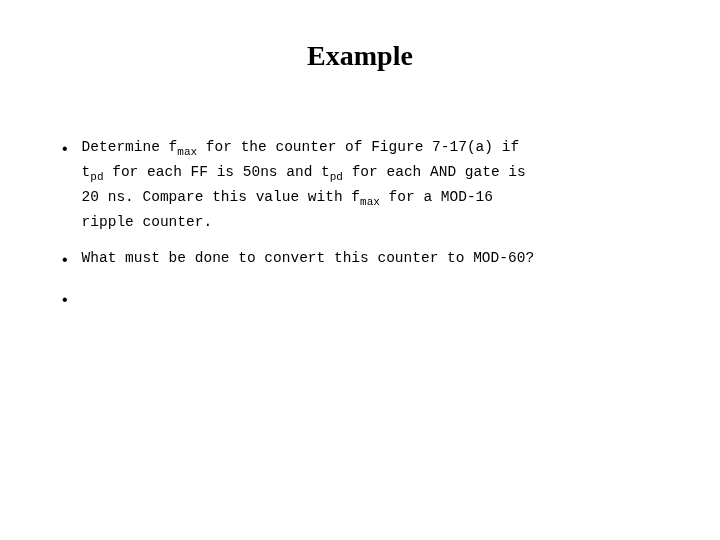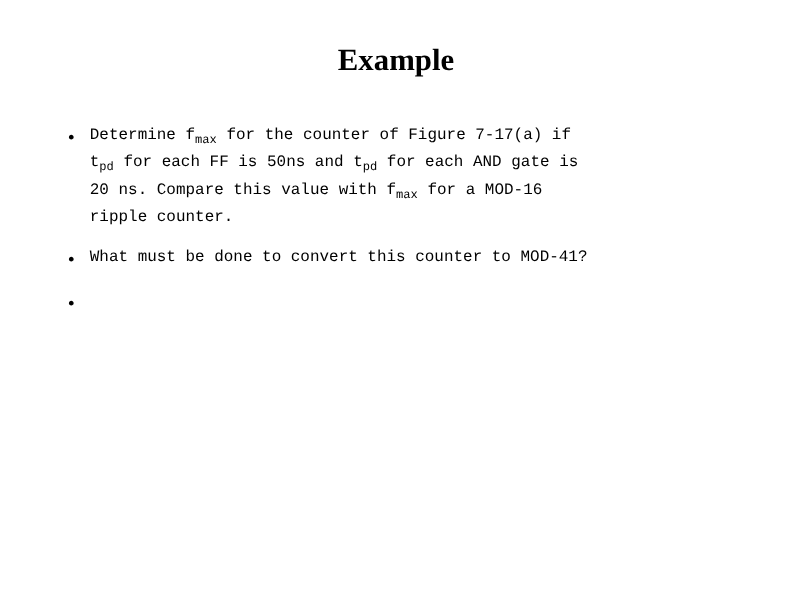--- a/index.html
+++ b/index.html
@@ -16,20 +16,21 @@
       overflow: hidden;
     }
 
     .slide {
       width: 720px;
       height: 540px;
       background: #ffffff;
       display: flex;
       flex-direction: column;
       padding: 40px 60px;
+      gap: 24px;
     }
 
     .title {
       text-align: center;
       font-family: Georgia, 'Times New Roman', serif;
       font-size: 28px;
       font-weight: bold;
       margin-bottom: 40px;
       color: #000000;
     }
@@ -78,21 +79,21 @@
       <span class="bullet-text">
         Determine f<sub>max</sub> for the counter of Figure 7-17(a) if<br>
         t<sub>pd</sub> for each FF is 50ns and t<sub>pd</sub> for each AND gate is<br>
         20 ns. Compare this value with f<sub>max</sub> for a MOD-16<br>
         ripple counter.
       </span>
     </div>
 
     <div class="bullet-item">
       <span class="bullet-dot">•</span>
-      <span class="bullet-text">What must be done to convert this counter to MOD-41?</span>
+      <span class="bullet-text">What must be done to convert this counter to MOD-60?</span>
     </div>
 
     <div class="bullet-item">
       <span class="bullet-dot">•</span>
     </div>
 
   </div>
 </div>
 
 </body></html>

